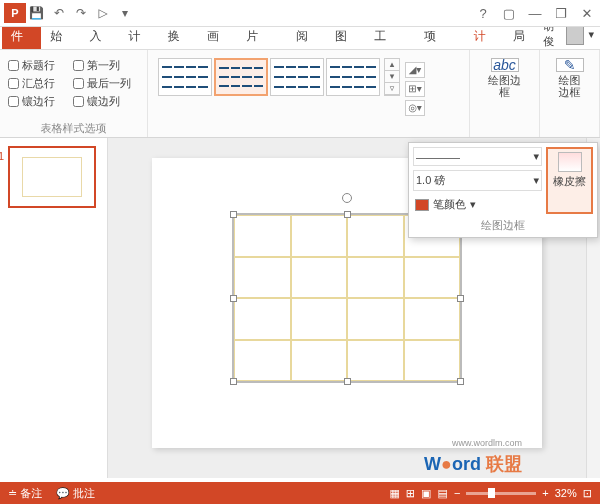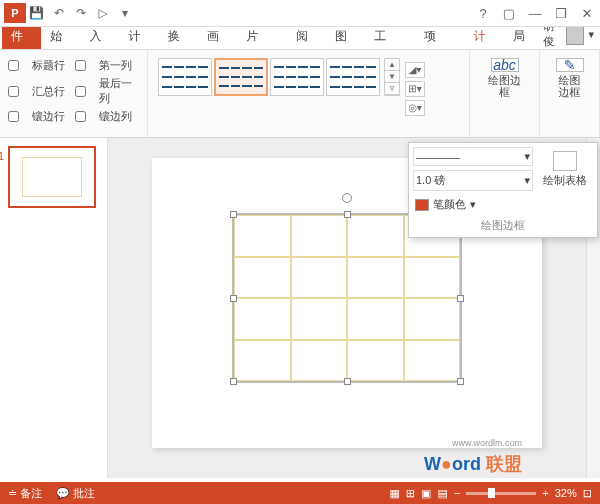--- a/index.html
+++ b/index.html
@@ -14,21 +14,21 @@
 .ribbon-tabs{height:23px;display:flex;align-items:flex-end;padding-left:2px;border-bottom:1px solid #ddd}
 .tab{padding:4px 9px;font-size:12px;color:#444;cursor:pointer}
 .tab.file{background:#d24726;color:#fff}
 .tab.active{color:#d24726;font-weight:normal}
 .user-area{margin-left:auto;display:flex;align-items:center;gap:4px;padding-right:6px}
 .avatar{width:22px;height:22px;background:#ccc;border:1px solid #999}
 .ribbon-body{height:88px;background:#fbfbfb;border-bottom:1px solid #d6d6d6;display:flex}
 .group{border-right:1px solid #e5e5e5;padding:4px 8px 2px;display:flex;flex-direction:column;position:relative}
 .group-label{position:absolute;bottom:1px;left:0;right:0;text-align:center;font-size:11px;color:#888}
 .chk-grid{display:grid;grid-template-columns:auto auto;gap:3px 10px;font-size:11px;padding-top:4px}
-.chk{display:flex;align-items:center;gap:13px}
+.chk{display:flex;align-items:center;gap:3px}
 .chk input{width:11px;height:11px}
 .table-styles{display:flex;align-items:flex-start;gap:2px;padding:4px 2px}
 .tstyle{width:54px;height:38px;border:1px solid #ccc;background:#fff;display:flex;flex-direction:column;justify-content:space-around;padding:3px}
 .tstyle.sel{border:2px solid #f2a26f;background:#fdeee7}
 .tstyle .drow{display:flex;gap:2px}
 .tstyle .drow span{flex:1;height:2px;background:#1f4e79}
 .style-nav{width:16px;display:flex;flex-direction:column;border:1px solid #ccc;margin-left:2px}
 .style-nav div{height:12px;border-bottom:1px solid #ccc;text-align:center;font-size:9px;line-height:11px;color:#666}
 .shading-col{display:flex;flex-direction:column;gap:3px;padding:4px 3px}
 .tiny-btn{width:20px;height:16px;border:1px solid #ccc;background:#fff;font-size:10px;text-align:center;line-height:14px;color:#666}
@@ -132,20 +132,21 @@
         </label>
       <label class="chk">
           <input type="checkbox" style="">
           <span>镶边行</span>
         </label>
       <label class="chk">
           <input type="checkbox" style="">
           <span>镶边列</span>
         </label>
     </div>
+    <div class="group-label">表格样式选项</div>
   </div>
   <div class="group" style="flex:1">
     <div class="table-styles">
       <div class="tstyle">
           <div class="drow">
             <span></span>
             <span></span>
             <span></span>
             <span></span>
           </div>
@@ -303,23 +304,23 @@
           <span style="flex:1">1.0 磅</span>
           <span>▾</span>
         </div>
       <div class="fp-row" style="border:none">
           <span style="width:14px;height:12px;background:#d24726;border:1px solid #999"></span>
           <span>笔颜色</span>
           <span>▾</span>
         </div>
     </div>
     <div class="fp-btns">
-      <div class="fp-btn">
-          <div class="ico2"></div>
-          <span>绘制表格</span>
+      <div class="fp-btn hi">
+          <div class="ico2" style="background:linear-gradient(#fdd,#fff)"></div>
+          <span>橡皮擦</span>
         </div>
     </div>
   </div>
   <div class="fp-label">绘图边框</div>
 </div>
 
 <div class="wm-url">www.wordlm.com</div>
 <div class="watermark">
   <span class="w">W</span><span class="o">●</span><span class="rd">ord</span> <span class="cn">联盟</span>
 </div>

